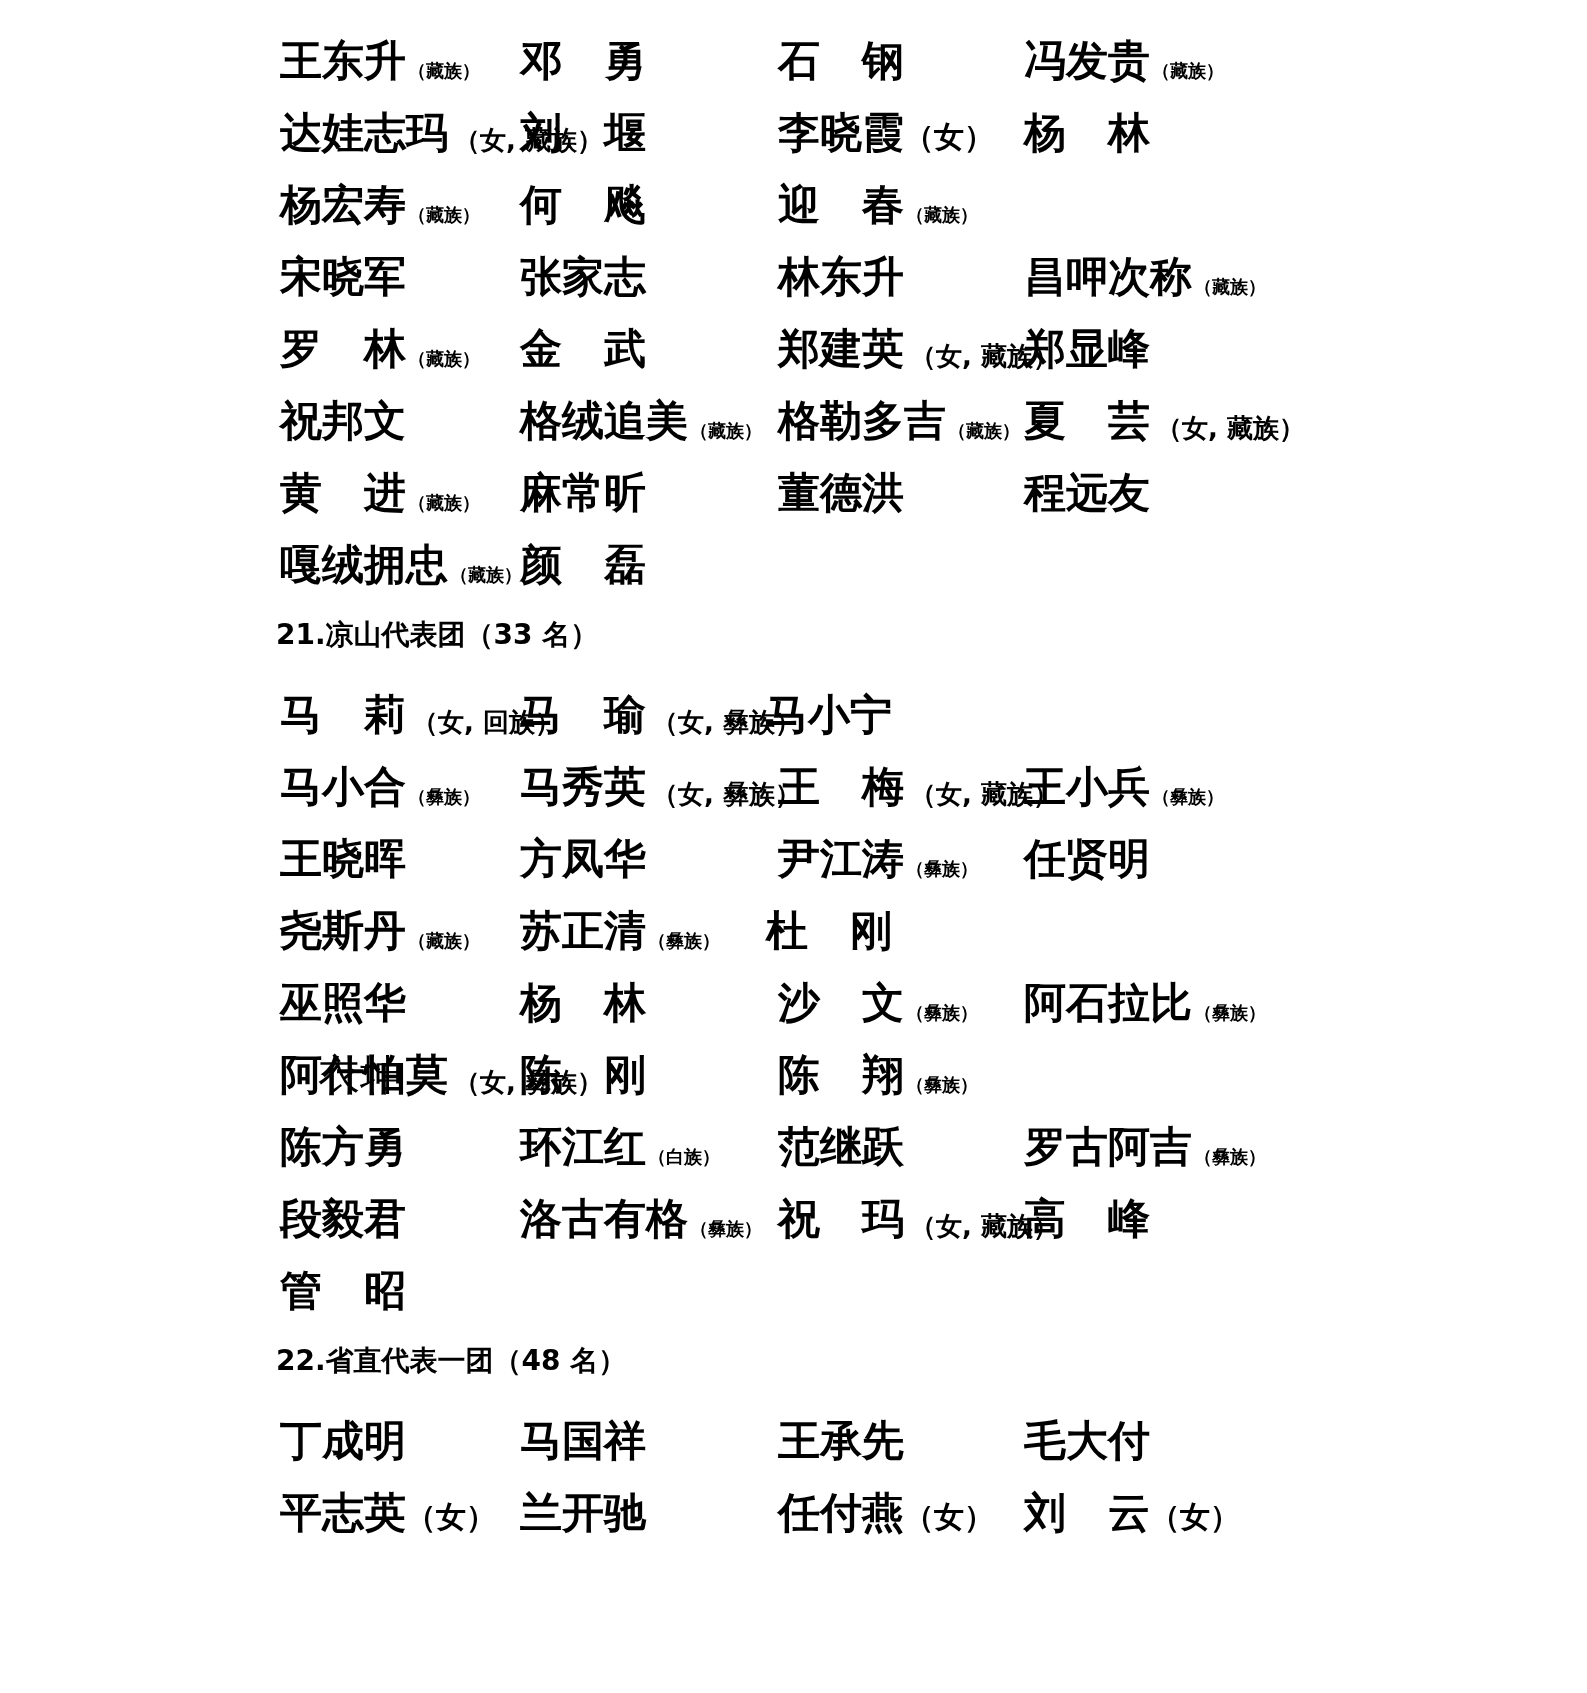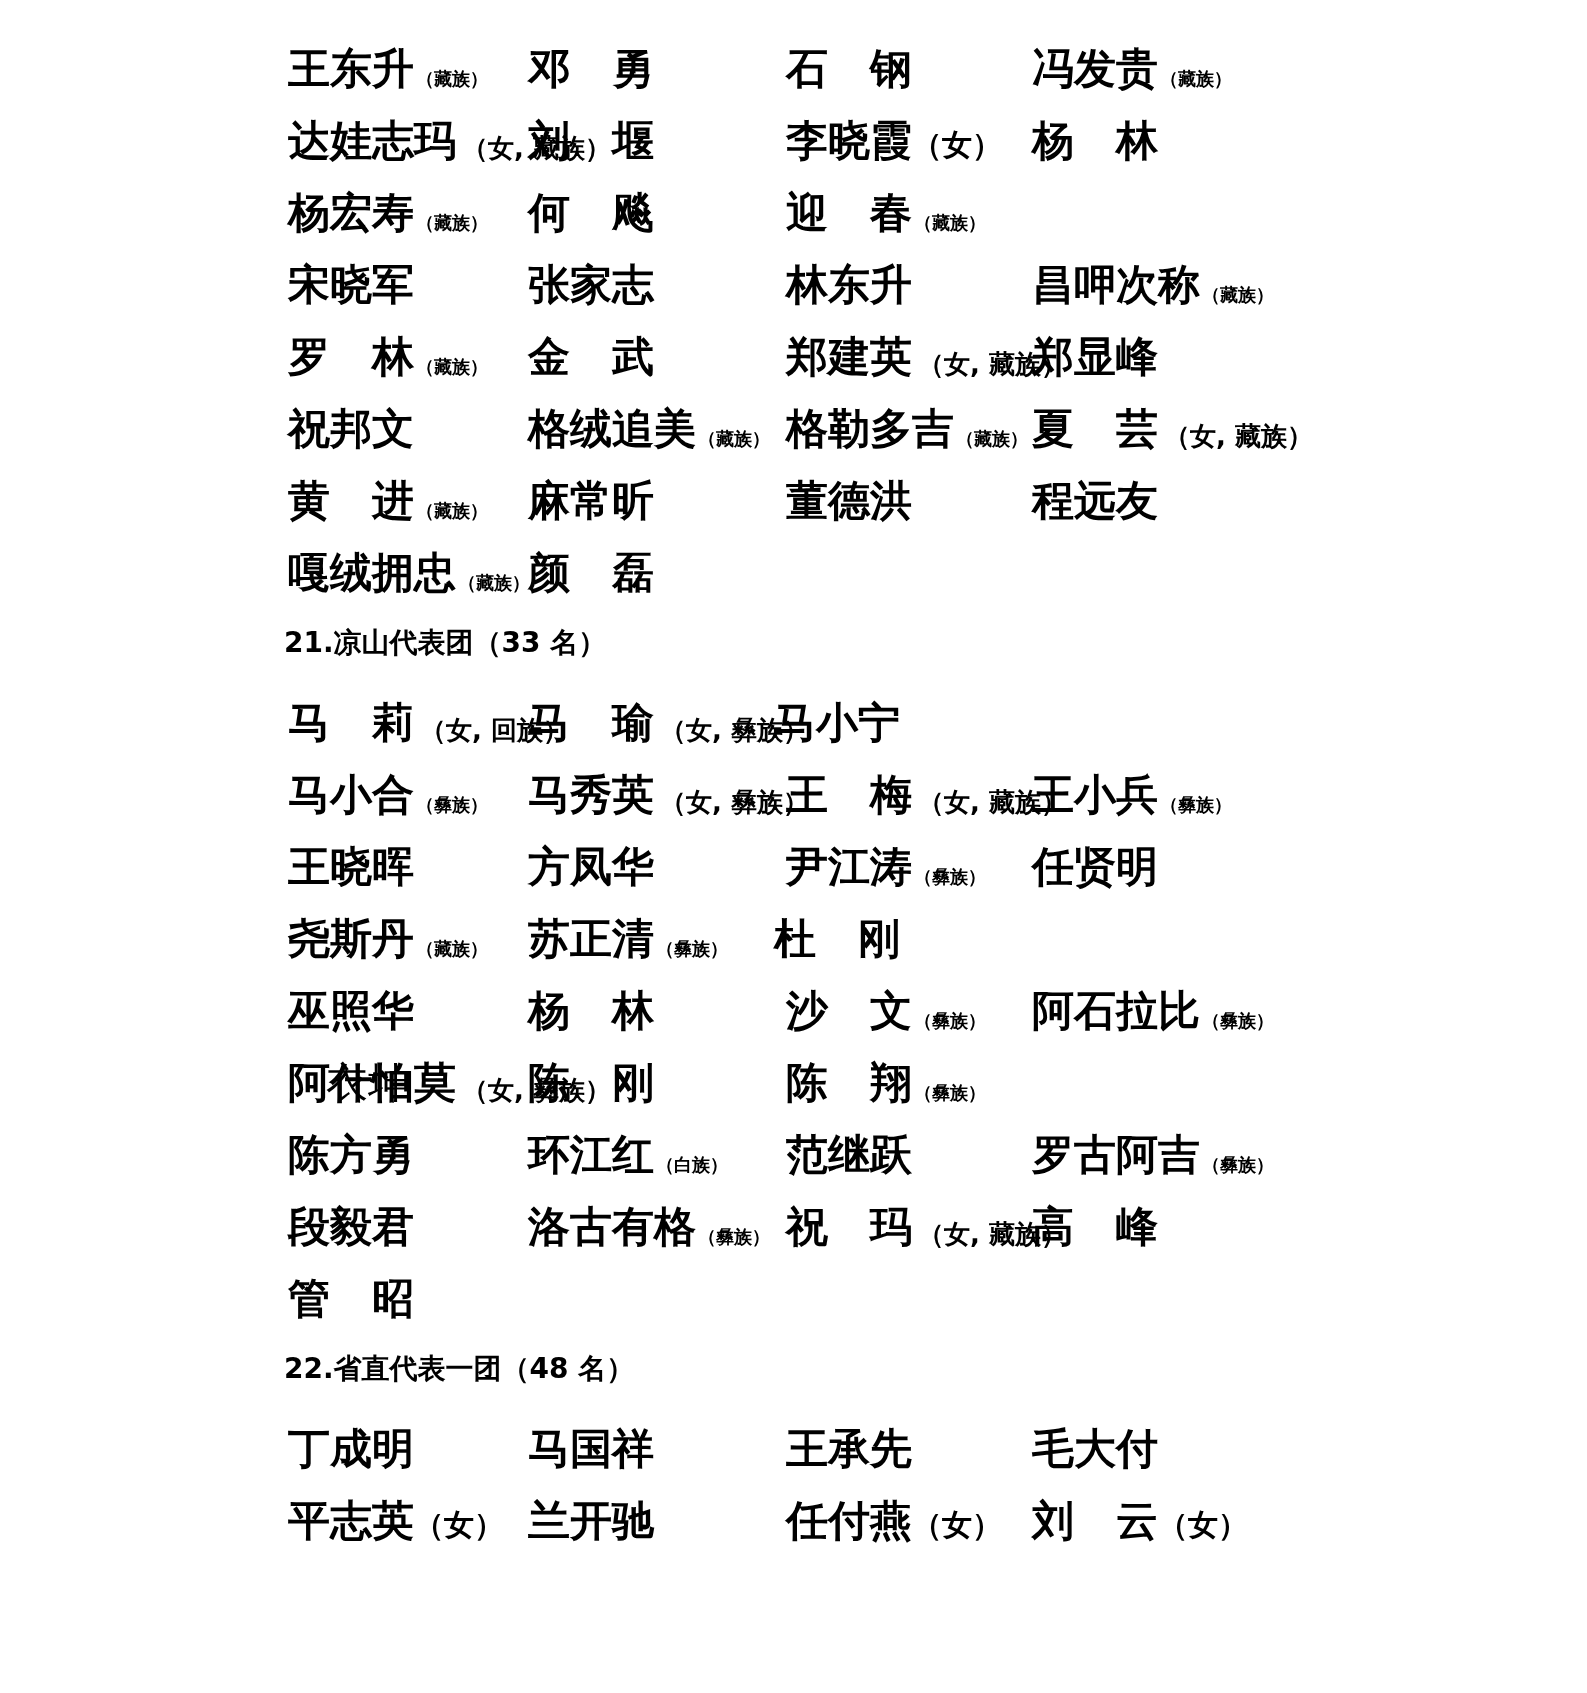--- a/index.html
+++ b/index.html
@@ -11,21 +11,21 @@
     width: 1587px;
     height: 1693px;
     font-family: "DejaVu Sans", "Liberation Sans", sans-serif;
     color: #000000;
     overflow: hidden;
   }
   .page {
     position: relative;
     width: 1587px;
     height: 1693px;
-    padding: 16px;
+    padding: 8px;
     box-sizing: border-box;
     border-radius: 19px;
   }
   .content {
     padding: 32px 0 0 0;
   }
   
   .row {
     display: flex;
     align-items: baseline;

